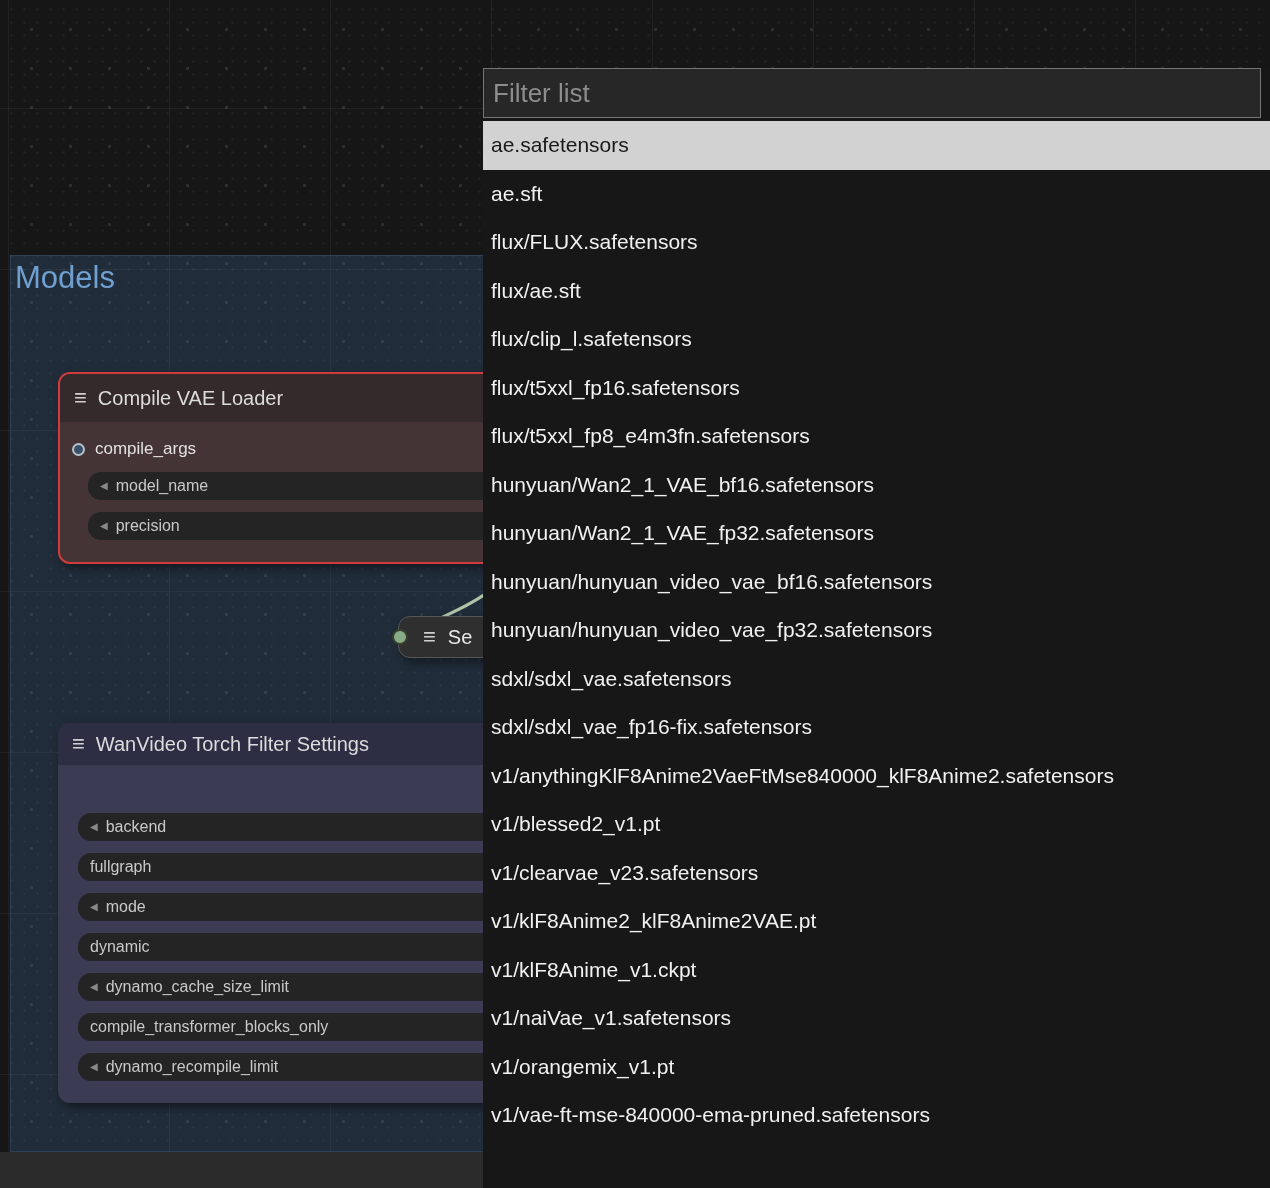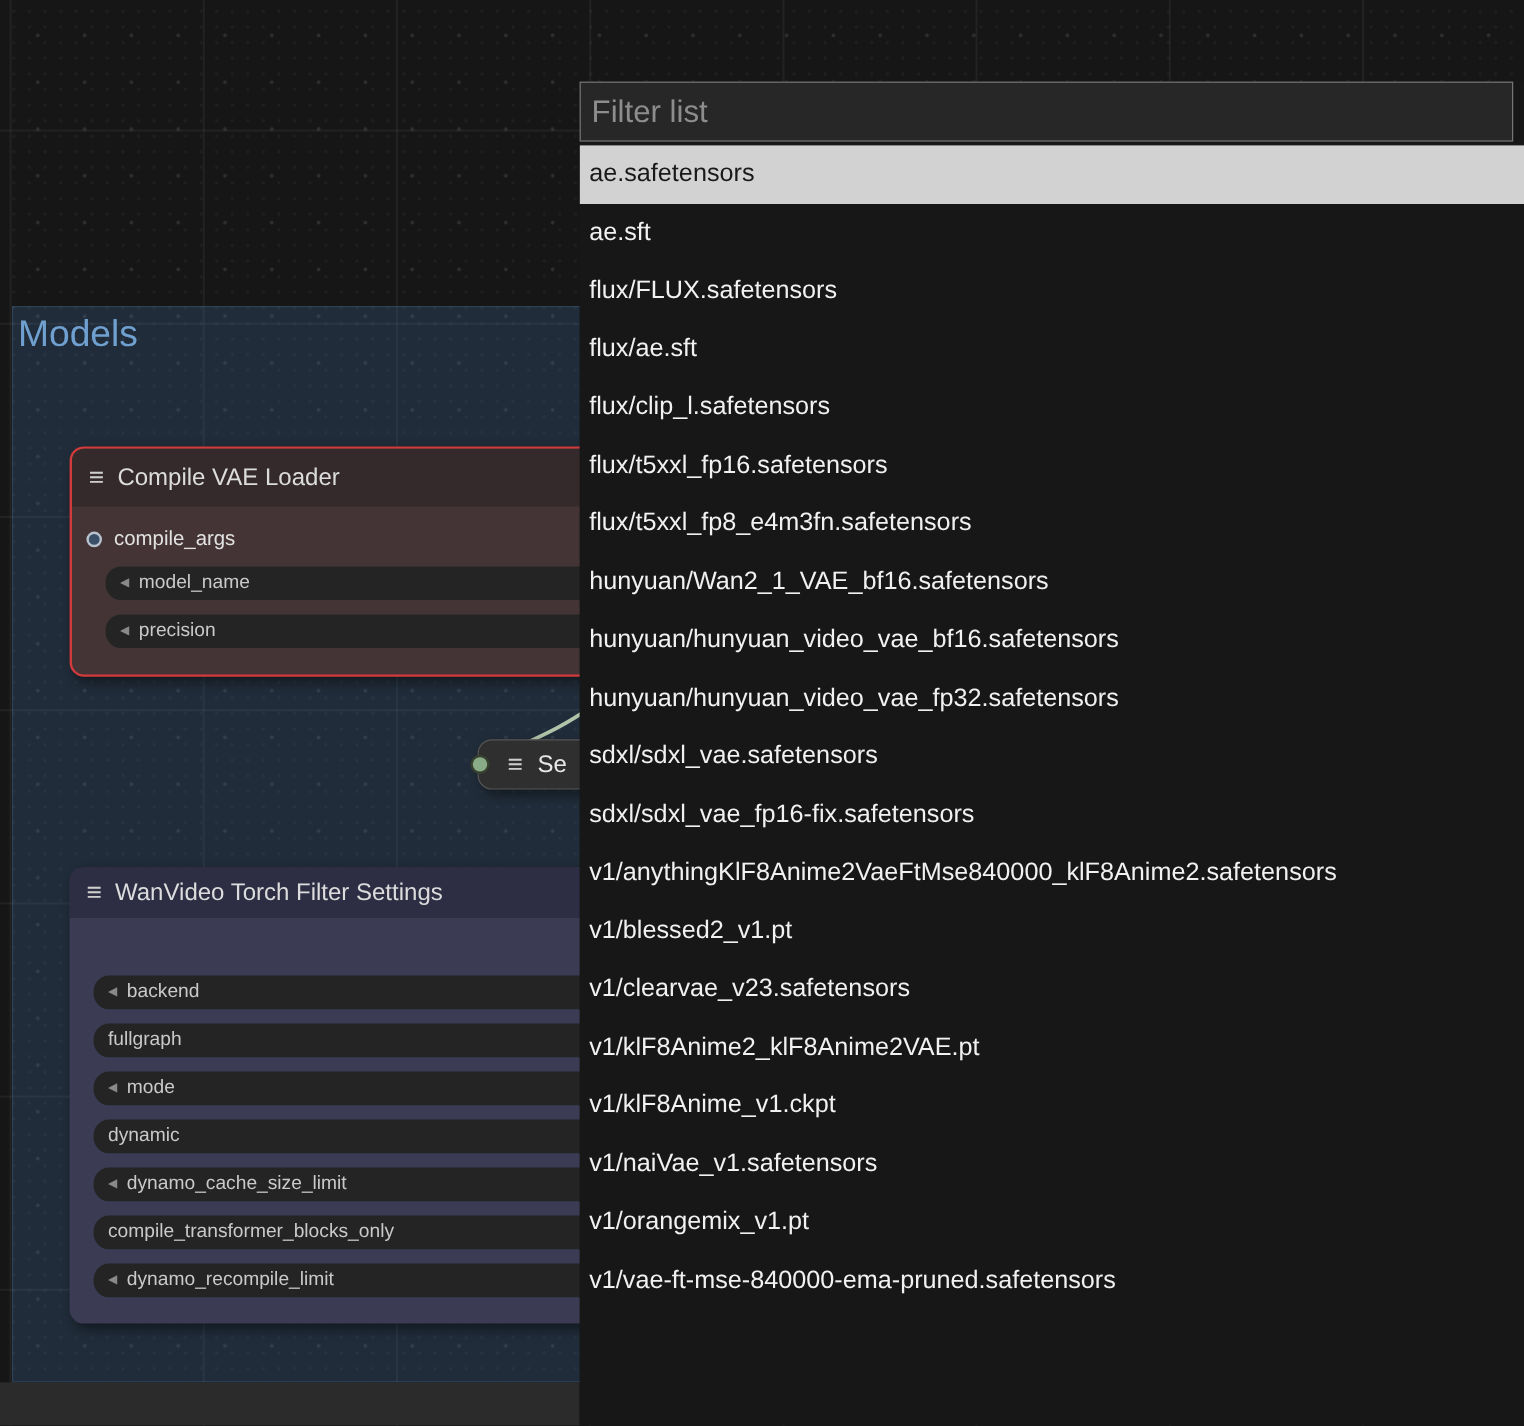--- a/index.html
+++ b/index.html
@@ -296,20 +296,23 @@
       </div>
 
       <div class="list-item">
         <span>flux/t5xxl_fp8_e4m3fn.safetensors</span>
       </div>
 
       <div class="list-item">
         <span>hunyuan/Wan2_1_VAE_bf16.safetensors</span>
       </div>
 
+      <div class="list-item">
+        <span>hunyuan/Wan2_1_VAE_fp32.safetensors</span>
+      </div>
 
       <div class="list-item">
         <span>hunyuan/hunyuan_video_vae_bf16.safetensors</span>
       </div>
 
       <div class="list-item">
         <span>hunyuan/hunyuan_video_vae_fp32.safetensors</span>
       </div>
 
 

